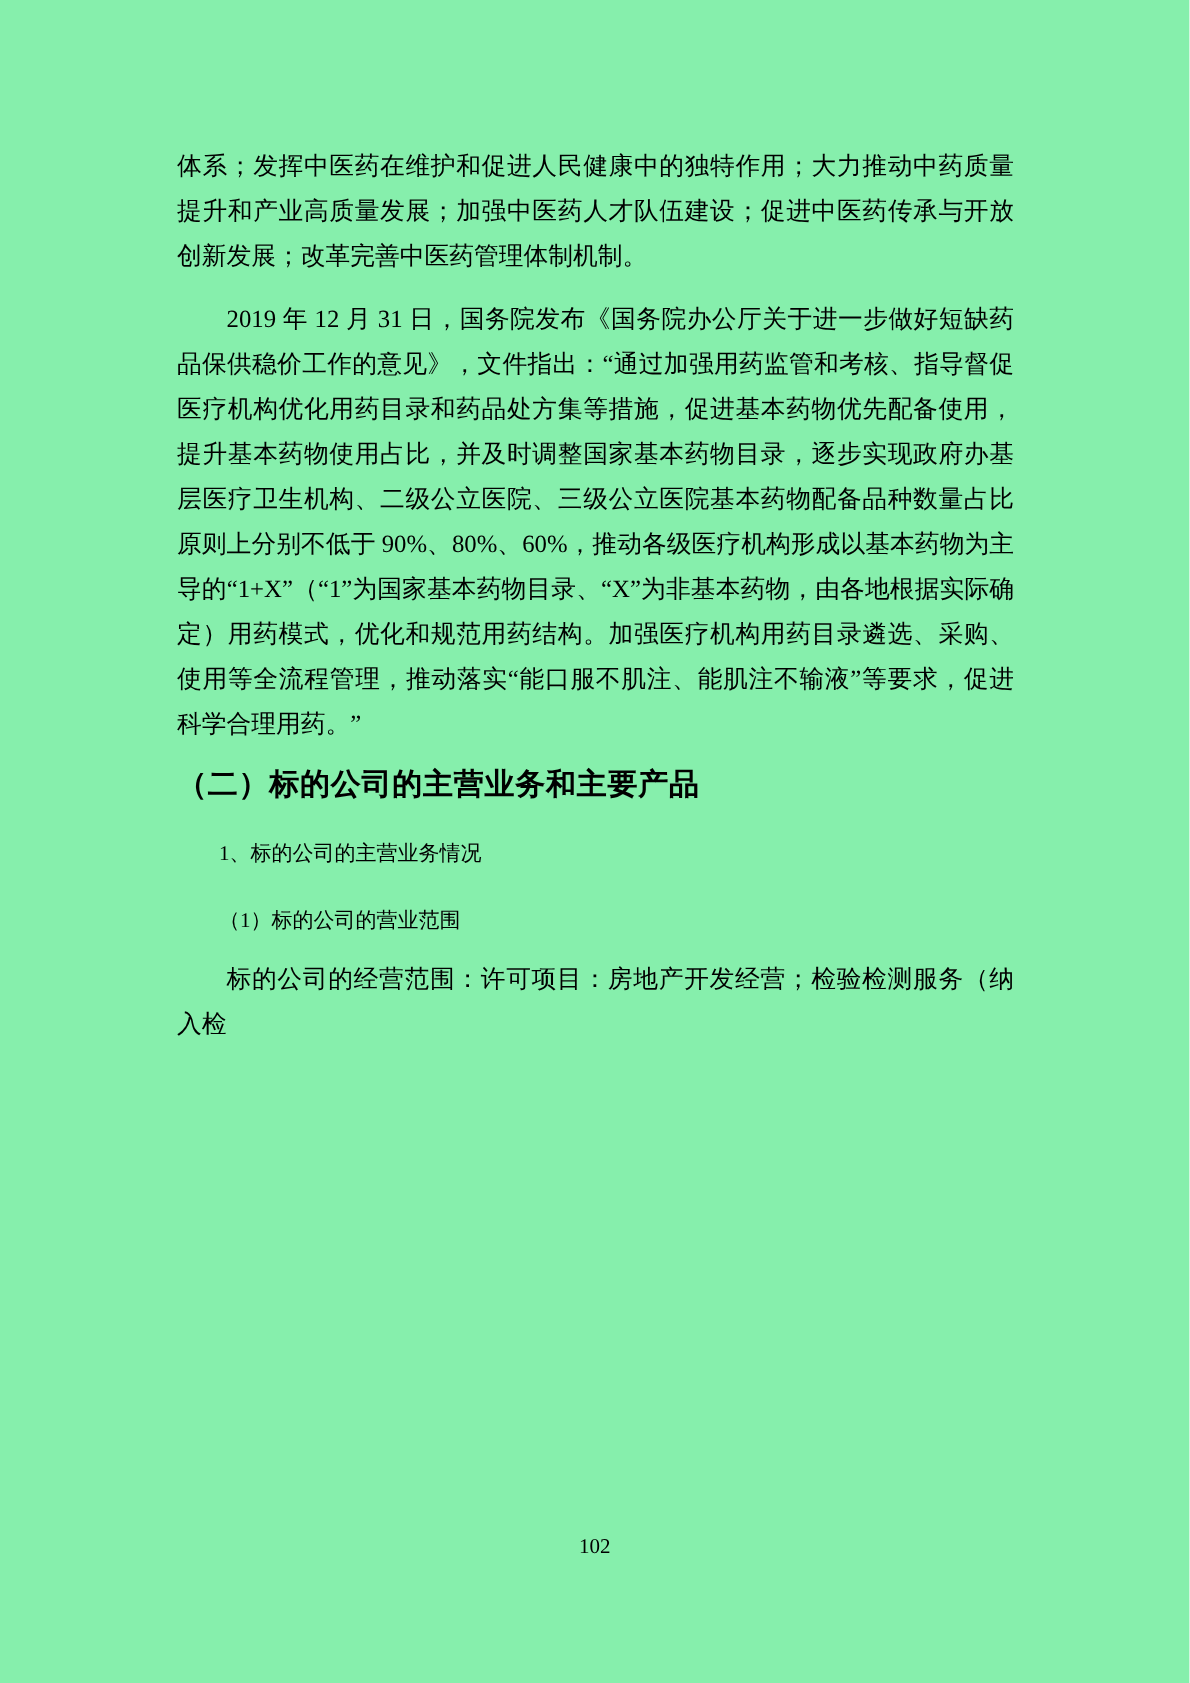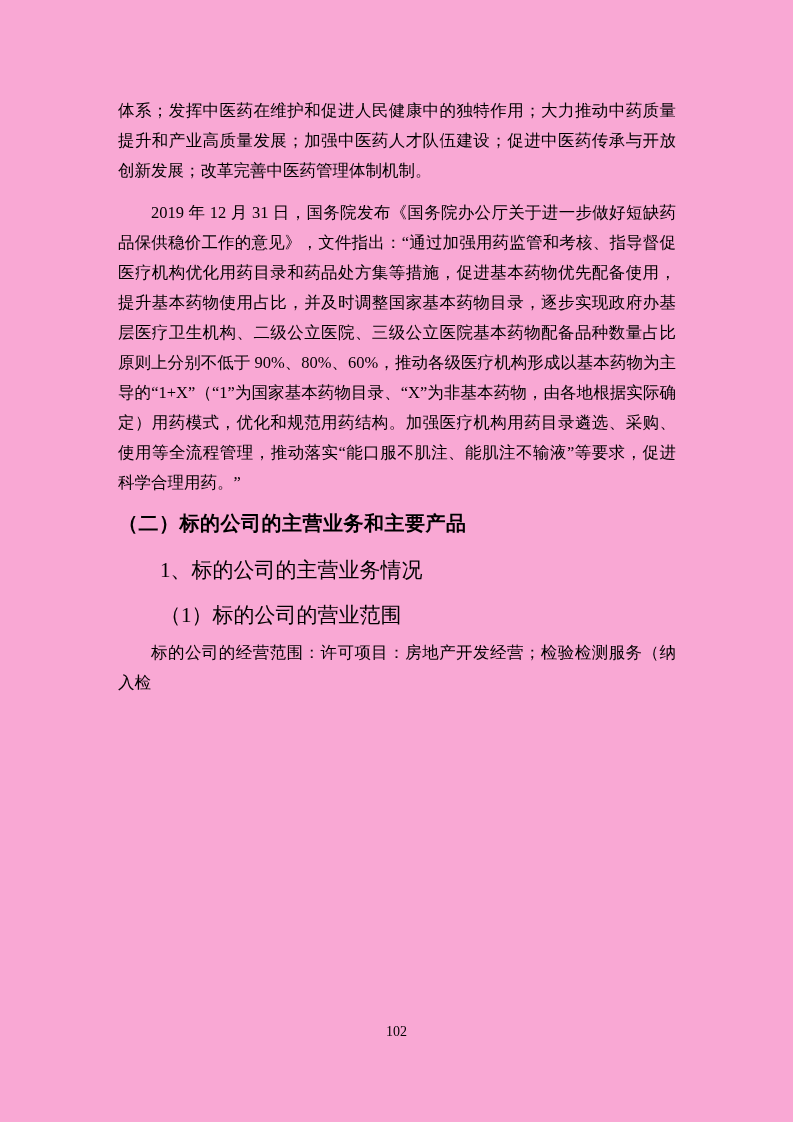--- a/index.html
+++ b/index.html
@@ -4,21 +4,21 @@
 <style>
   html, body {
     margin: 0;
     padding: 0;
     background: #ffffff;
   }
   .page {
     position: relative;
     width: 793px;
     height: 1122px;
-    background: #f9a8d4;
+    background: #86efac;
     color: #000000;
     font-family: "Liberation Serif", "DejaVu Serif", serif;
     overflow: hidden;
     box-sizing: border-box;
     outline: 1px solid #ededed;
   }
   .content {
     position: absolute;
     top: 96px;
     left: 118px;
@@ -39,21 +39,21 @@
     margin: 12px 0 15px 0;
     font-family: Liberation Mono, monospace;
     font-weight: 700;
     font-size: 20px;
     line-height: 30px;
     color: #000000;
     letter-spacing: 0.5px;
   }
   .sub-line {
     margin: 15px 0 0 0;
-    font-size: 21px;
+    font-size: 14px;
     line-height: 30px;
     text-indent: 2em;
   }
   .scope-para {
     margin: 8px 0 0 0;
     font-size: 16.5px;
     line-height: 30px;
     text-align: justify;
     text-indent: 2em;
     word-break: break-all;

